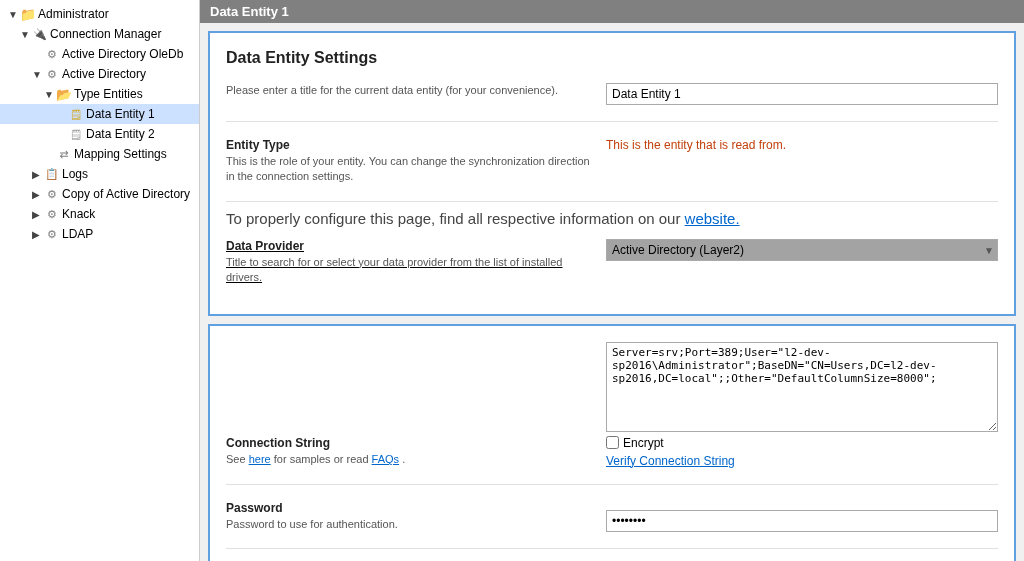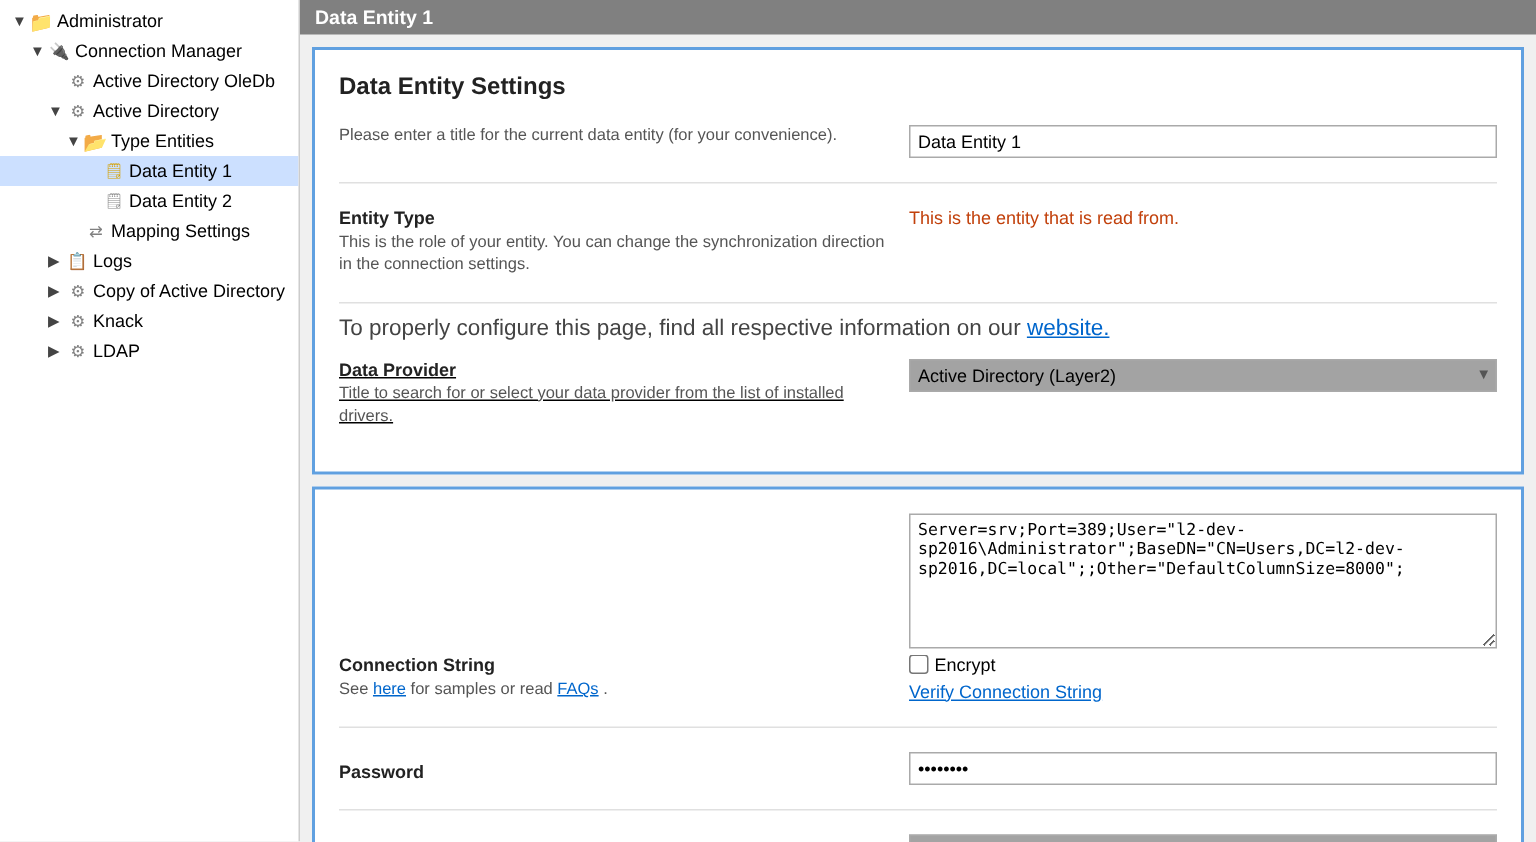--- a/index.html
+++ b/index.html
@@ -338,20 +338,21 @@
             <input type="checkbox" style="">
             <span>Encrypt</span>
           </div>
           <a class="verify-link">Verify Connection String</a>
         </div>
       </div>
 
       <div class="field-row2">
         <div class="field-label-col">
           <div class="field-label">Password</div>
+          <div class="field-desc">Password to use for authentication.</div>
         </div>
         <div class="field-control-col">
           <input class="field-input" type="password" value="12345678" style="">
         </div>
       </div>
 
       <div class="field-row2">
         <div class="field-label-col">
           <div class="field-label">Select Statement</div>
           <div class="field-desc"></div>

